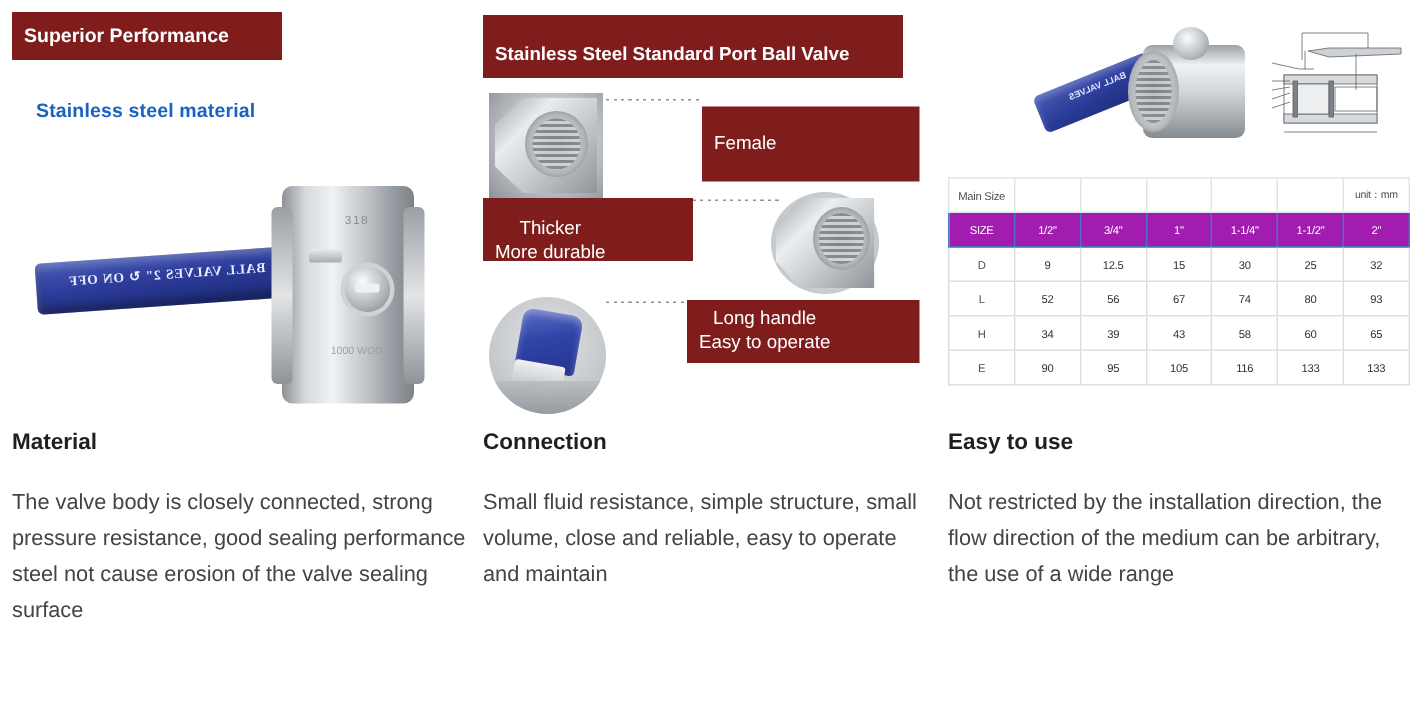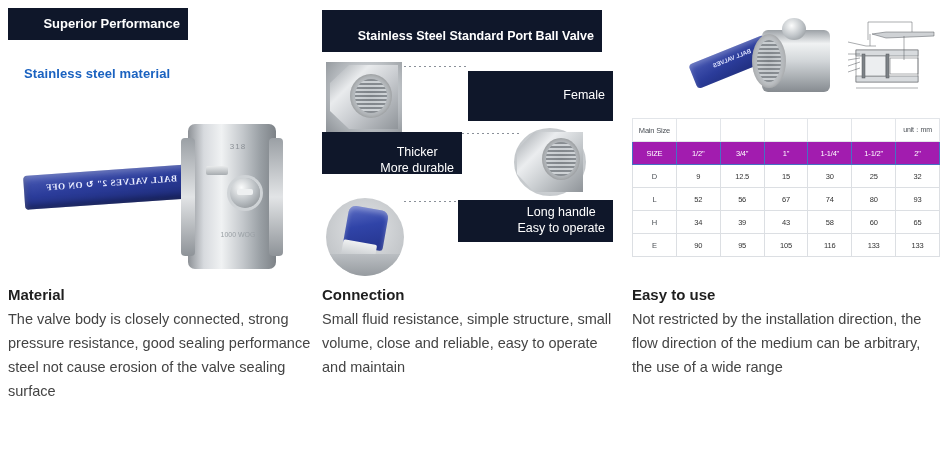--- a/index.html
+++ b/index.html
@@ -7,27 +7,27 @@
     width:944px;height:476px;
     background:#ffffff;
     font-family:"Liberation Sans", sans-serif;
     color:#222;
     overflow:hidden;
   }
   .page{position:relative;width:944px;height:476px;}
 
   
   .badge{
-    background:#0f172a;
+    background:#7f1d1d;
     color:#ffffff;
     font-weight:bold;
     font-size:12.5px;
     display:flex;
     align-items:center;
-    justify-content:flex-end;
+    justify-content:flex-start;
     text-align:center;
     line-height:1.25;
     box-sizing:border-box;
     padding:10px 8px;
   }
 
   
   .col{position:absolute;top:0;height:476px;}
   .col-left{left:0;width:318px;}
   .col-mid{left:318px;width:310px;}
@@ -238,21 +238,21 @@
   .tbl tr.hdr td{ border-color:#e2e5e9; }
   .tbl tr.sizerow td{
     background:#a21caf;color:#ffffff;border-color:#4472C4;
   }
   .tbl td.lbl{color:#4a4f55;}
   .tbl td.unit{color:#4a4f55;font-size:7px;}
 
   
   .blk{position:absolute;top:286px;width:300px;}
   .blk h3{
-    margin:0 0 4px 0;font-size:15px;font-weight:bold;color:#1f1f1f;
+    margin:0 0 20px 0;font-size:15px;font-weight:bold;color:#1f1f1f;
     font-family:"Liberation Sans", sans-serif;
   }
   .blk p{
     margin:0;font-size:14.5px;line-height:24px;color:#444;
   }
   .blk-left{left:8px;width:305px;}
   .blk-mid{left:322px;width:290px;}
   .blk-right{left:632px;width:290px;}
 </style>
 </head>

